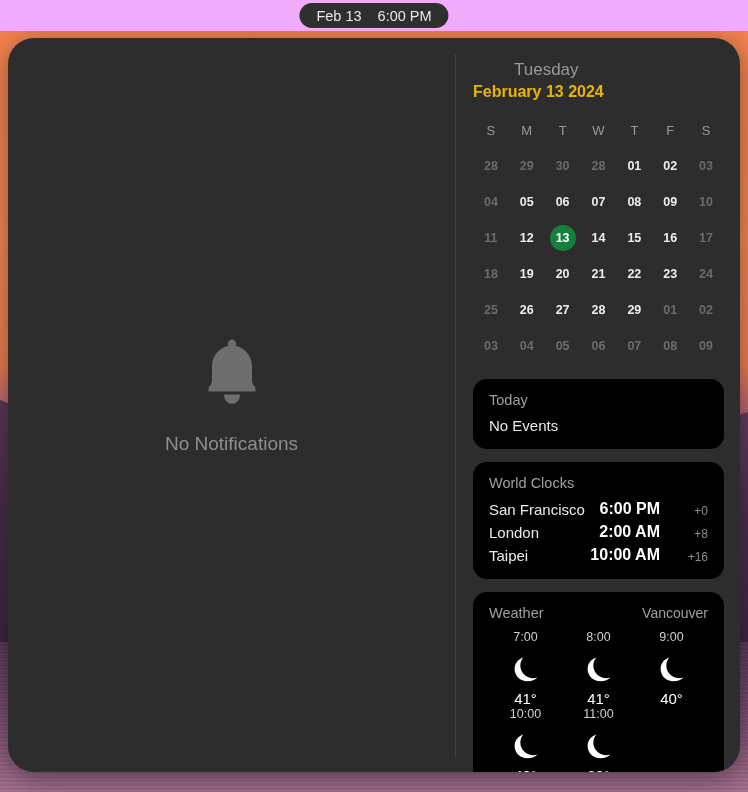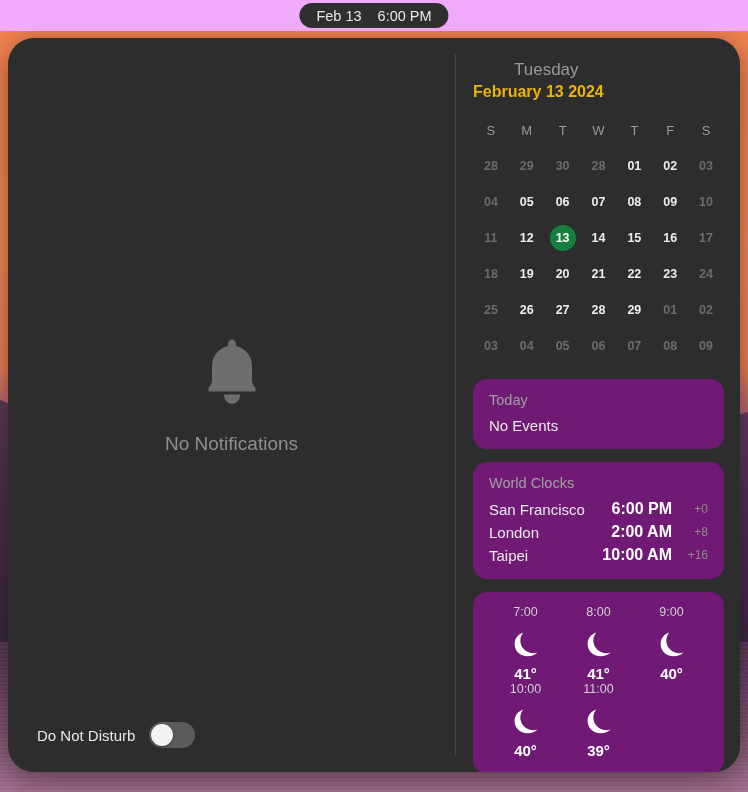--- a/index.html
+++ b/index.html
@@ -217,21 +217,21 @@
     border-radius: 50%;
     font-size: 12.5px;
     font-weight: bold;
     color: #ededed;
   }
   .day-num.muted { color: #6c6c6c; }
   .day-num.today { background: #2f7ef0; color: #fff; }
 
   
   .card {
-    background: #701a75;
+    background: #000000;
     border-radius: 14px;
     padding: 13px 16px 15px 16px;
     margin-bottom: 13px;
   }
   .card-title {
     color: #a0a0a0;
     font-size: 14.5px;
     margin-bottom: 9px;
   }
   .card-head {
@@ -240,22 +240,23 @@
     justify-content: space-between;
     margin-bottom: 9px;
   }
   .card-head .card-title { margin-bottom: 0; }
   .card-sub { color: #a0a0a0; font-size: 14px; }
 
   #events-text { color: #eaeaea; font-size: 15px; }
 
   .clock-row {
     display: flex;
-    align-items: center;
+    align-items: flex-end;
     margin-bottom: 5px;
+    gap: 12px;
   }
   .clock-row:last-child { margin-bottom: 0; }
   .clock-city {
     flex: 1;
     color: #eaeaea;
     font-size: 15px;
   }
   .clock-time {
     color: #ffffff;
     font-size: 16px;
@@ -269,21 +270,21 @@
     font-size: 12px;
   }
 
   #weather-hours {
     display: grid;
     grid-template-columns: repeat(3, 1fr);
     text-align: center;
   }
   .wx-time { color: #cfcfcf; font-size: 12.5px; margin-bottom: 7px; }
   .wx-icon { height: 34px; margin-bottom: 5px; display: flex; align-items: center; justify-content: center; }
-  .wx-temp { color: #ffffff; font-size: 15px; font-weight: bold; }
+  .wx-temp { color: #ffffff; font-size: 15px; font-weight: normal; }
 </style>
 </head>
 <body>
 
 <div id="wallpaper">
   <div id="ridge-left"></div>
   <div id="ridge-right"></div>
   <div id="water"></div>
   <div id="water-shimmer"></div>
 </div>
@@ -301,26 +302,20 @@
     <div id="notif-empty">
       <div class="bell-wrap">
         <svg width="62" height="72" viewBox="0 0 62 72" aria-hidden="true">
           <path d="M31 4 C33.2 4 35 5.8 35 8 L35 10.5 C44.5 12.6 51 20.8 51 30.5 L51 44 C51 47.5 52.4 50.2 54.5 52 L54.5 56 L7.5 56 L7.5 52 C9.6 50.2 11 47.5 11 44 L11 30.5 C11 20.8 17.5 12.6 27 10.5 L27 8 C27 5.8 28.8 4 31 4 Z" fill="#6e6e6e"></path>
           <path d="M23 59 C23 64.5 26.6 68.5 31 68.5 C35.4 68.5 39 64.5 39 59 Z" fill="#6e6e6e"></path>
         </svg>
       </div>
       <div id="notif-label">No Notifications</div>
     </div>
 
-    <div id="dnd-row">
-      <span id="dnd-label">Do Not Disturb</span>
-      <div id="dnd-toggle">
-        <div id="dnd-knob"></div>
-      </div>
-    </div>
   </div>
 
   <div id="divider"></div>
 
   <div id="widget-col">
 
     <div id="today-day">Tuesday</div>
     <div id="today-date">February 13 2024</div>
 
 
@@ -480,20 +475,24 @@
           </div>
           <div class="clock-row">
             <div class="clock-city">Taipei</div>
             <div class="clock-time">10:00 AM</div>
             <div class="clock-offset">+16</div>
           </div>
         </div>
     </div>
 
     <div class="card">
+      <div class="card-head">
+        <div class="card-title">Weather</div>
+        <div class="card-sub">Vancouver</div>
+      </div>
       <div id="weather-hours">
           <div>
             <div class="wx-time">7:00</div>
             <div class="wx-icon">
               <svg width="30" height="32" viewBox="0 0 30 32" aria-hidden="true">
                 <path d="M23.5 22.5 C16.6 24.9 9.2 21.3 7 14.6 C5.6 10.3 6.6 5.8 9.3 2.6 C4.3 4.1 0.6 8.5 0.6 13.9 C0.6 20.7 6.3 26.2 13.4 26.2 C17.7 26.2 21.4 24.8 23.5 22.5 Z" fill="#ffffff" transform="translate(3,3)"></path>
               </svg>
             </div>
             <div class="wx-temp">41°</div>
           </div>

